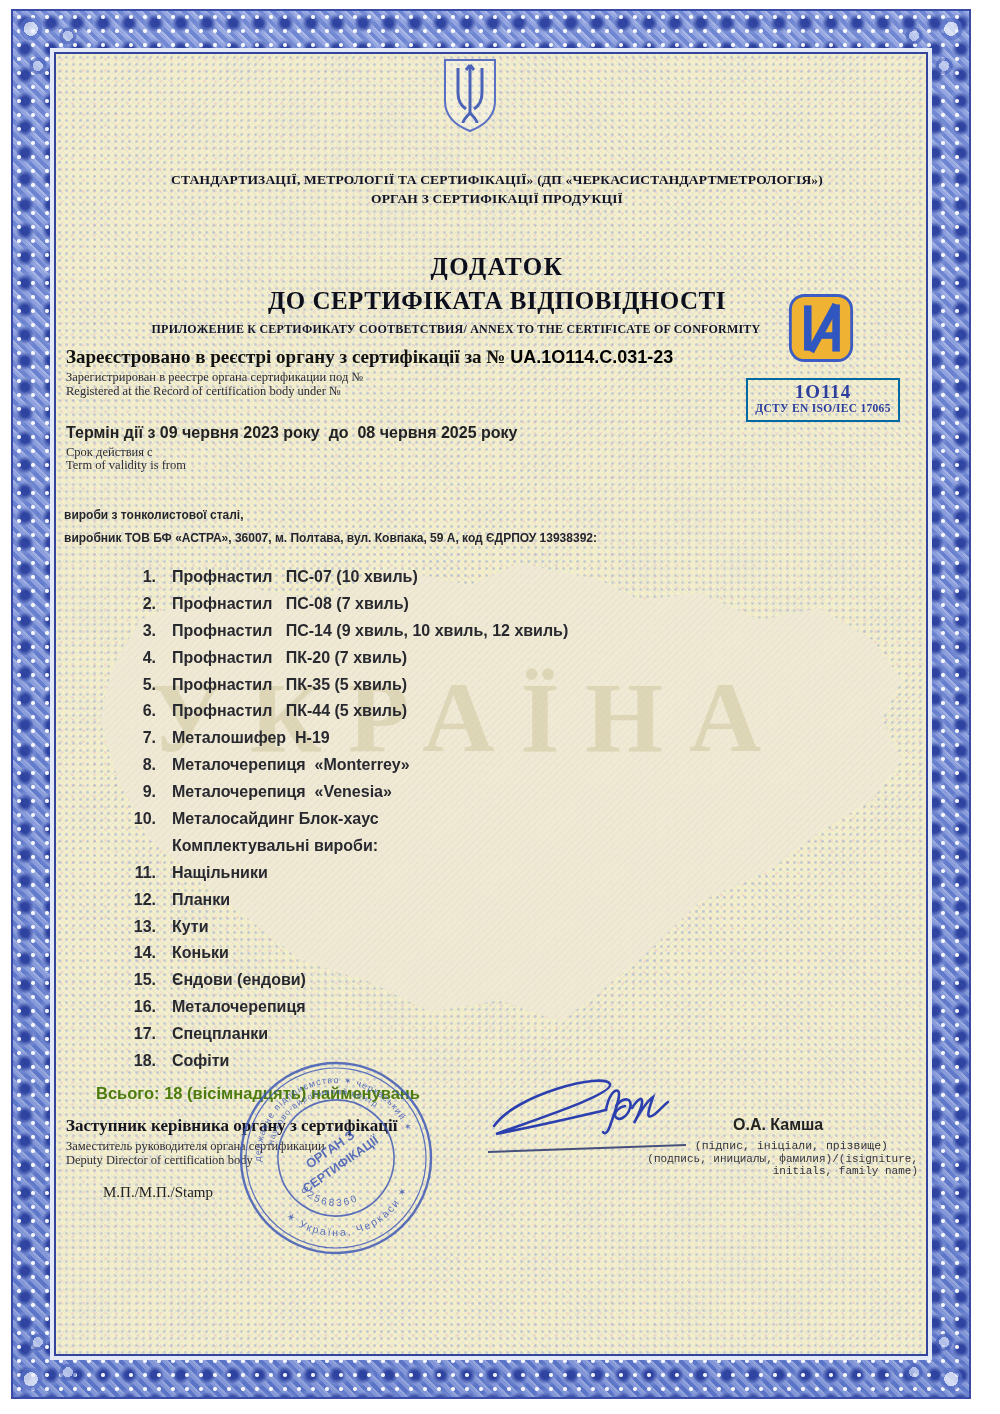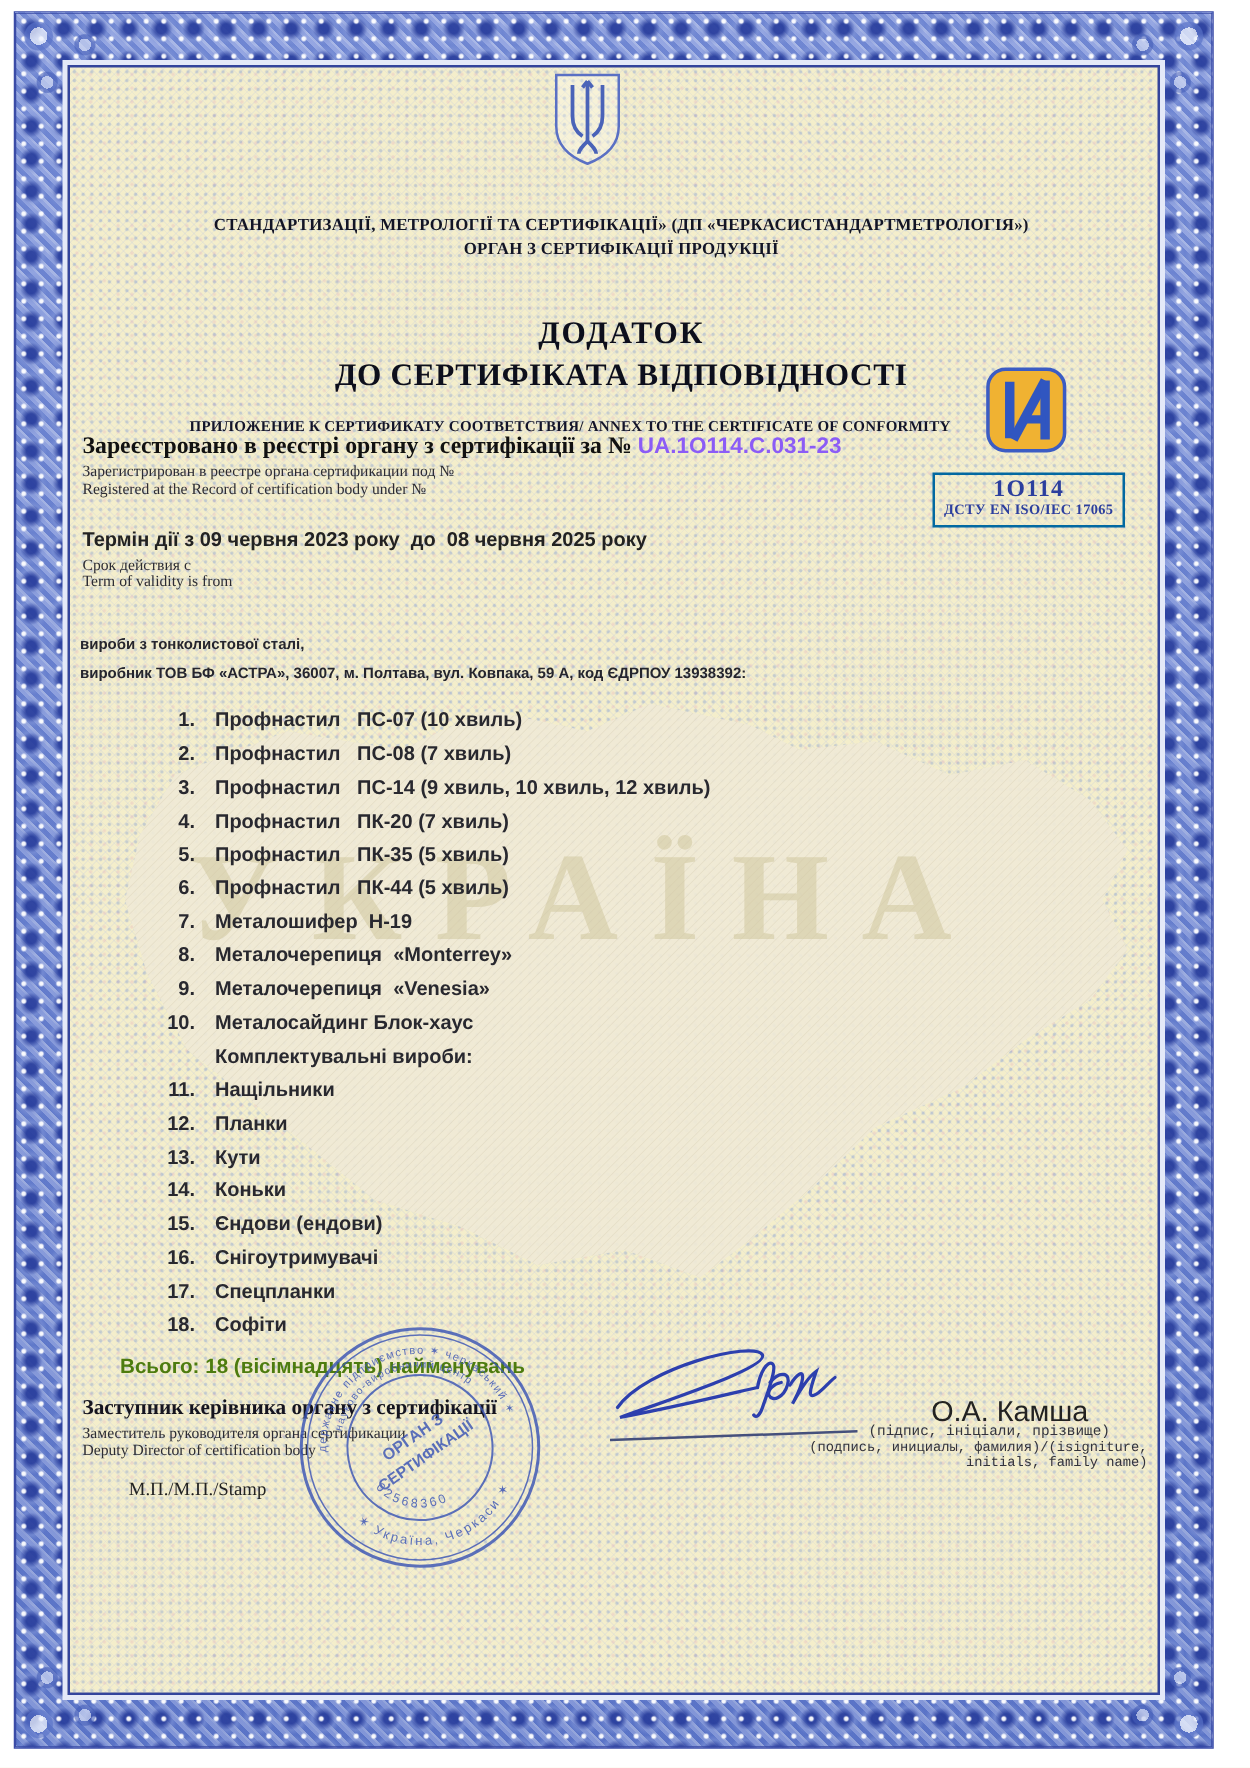--- a/index.html
+++ b/index.html
@@ -40,33 +40,33 @@
   .ctr{left:62px;right:68px;text-align:center;}
   .serifb{font-weight:bold;font-family:"Liberation Serif",serif;}
   .sans{font-family:"Liberation Sans",sans-serif;}
   .pre{white-space:pre-wrap;}
   .hdr1{font-size:16px;letter-spacing:.4px;color:#121425;}
   .hdr2{font-size:13.5px;letter-spacing:.2px;color:#121425;}
   .title1{font-size:25px;letter-spacing:1.5px;color:#0d0f1c;}
   .title2{font-size:25px;letter-spacing:.5px;color:#0d0f1c;}
   .title3{font-size:12px;letter-spacing:.2px;color:#12142a;}
   .reg-main{font-size:19px;color:#111;}
-  .reg-num{font-family:"Liberation Sans",sans-serif;font-size:18px;font-weight:bold;color:#8b5cf6;text-align:right;}
+  .reg-num{font-family:"Liberation Sans",sans-serif;font-size:18px;font-weight:bold;color:#000000;text-align:right;}
   .small-sub{font-size:12.5px;color:#2c2c34;line-height:13.5px;}
   .valid{font-weight:bold;font-size:16px;color:#222;text-align:right;}
   .intro{font-weight:bold;font-size:12px;color:#25252e;}
   .list{left:96px;top:568px;width:720px;}
   .lrow{display:flex;height:26.9px;align-items:flex-start;font-family:"Liberation Sans",sans-serif;
         font-weight:bold;font-size:16px;color:#28282f;}
   .lnum{width:60px;text-align:right;flex:0 0 60px;}
   .ltxt{margin-left:16px;white-space:pre-wrap;}
   .total{font-weight:bold;font-size:16.5px;color:#4d7c0f;}
   .pos1{font-size:17px;color:#14141f;}
   .mp{font-size:15px;color:#222;}
-  .signer{font-weight:normal;font-size:23px;color:#222;margin-left:12px;}
+  .signer{font-weight:bold;font-size:16px;color:#222;}
   .cap{font-size:11.5px;color:#33333c;text-align:right;font-family:Liberation Mono, monospace;}
   
   .mark{position:absolute;left:788px;top:292px;}
   .codebox{position:absolute;left:746px;top:378px;width:150px;height:40px;border:2px solid #0369a1;
     color:#2c3f9e;text-align:center;font-weight:bold;font-family:"Liberation Serif",serif;}
   .codebox .c1{font-size:19px;line-height:21px;letter-spacing:1px;margin-top:1px;}
   .codebox .c2{font-size:11.5px;line-height:13px;letter-spacing:.3px;}
   .stamp{position:absolute;left:236px;top:1058px;width:200px;height:200px;z-index:4;
          transform:rotate(-10deg);opacity:.82;}
   .sig{position:absolute;left:486px;top:1066px;z-index:4;}
@@ -109,21 +109,21 @@
         <path d="M29,56 C25,60 22,63 22,66 M29,56 C33,60 36,63 36,66"></path>
         <path d="M29,8 L25,13 M29,8 L33,13"></path>
       </g>
     </svg>
 
     <div class="abs ctr serifb hdr2" style="top:172px">СТАНДАРТИЗАЦІЇ, МЕТРОЛОГІЇ ТА СЕРТИФІКАЦІЇ» (ДП «ЧЕРКАСИСТАНДАРТМЕТРОЛОГІЯ»)</div>
     <div class="abs ctr serifb hdr2" style="top:191px">ОРГАН З СЕРТИФІКАЦІЇ ПРОДУКЦІЇ</div>
 
     <div class="abs ctr serifb title1" style="top:253px">ДОДАТОК</div>
     <div class="abs ctr serifb title2" style="top:287px">ДО СЕРТИФІКАТА ВІДПОВІДНОСТІ</div>
-    <div class="abs ctr serifb title3" style="top:334px;right:150px">ПРИЛОЖЕНИЕ К СЕРТИФИКАТУ СООТВЕТСТВИЯ/ ANNEX TO THE CERTIFICATE OF CONFORMITY</div>
+    <div class="abs ctr serifb title3" style="top:322px;right:150px">ПРИЛОЖЕНИЕ К СЕРТИФИКАТУ СООТВЕТСТВИЯ/ ANNEX TO THE CERTIFICATE OF CONFORMITY</div>
 
     <svg class="mark" width="66" height="72" viewBox="0 0 70 74">
       <rect x="2.5" y="2.5" width="65" height="69" rx="15" fill="#f0b232" stroke="#3b5cc4" stroke-width="3"></rect>
       <g stroke="#3056c0" fill="none">
         <path d="M21,13 V61" stroke-width="8"></path>
         <path d="M51,12 L24,62" stroke-width="8"></path>
         <path d="M51,12 V62" stroke-width="8"></path>
         <path d="M34,45 H51" stroke-width="7"></path>
       </g>
     </svg>
@@ -205,21 +205,21 @@
       <div class="lrow">
           <span class="lnum">14.</span>
           <span class="ltxt">Коньки</span>
         </div>
       <div class="lrow">
           <span class="lnum">15.</span>
           <span class="ltxt">Єндови (ендови)</span>
         </div>
       <div class="lrow">
           <span class="lnum">16.</span>
-          <span class="ltxt">Снігоутримувачі</span>
+          <span class="ltxt">Металочерепиця</span>
         </div>
       <div class="lrow">
           <span class="lnum">17.</span>
           <span class="ltxt">Спецпланки</span>
         </div>
       <div class="lrow">
           <span class="lnum">18.</span>
           <span class="ltxt">Софіти</span>
         </div>
     </div>

